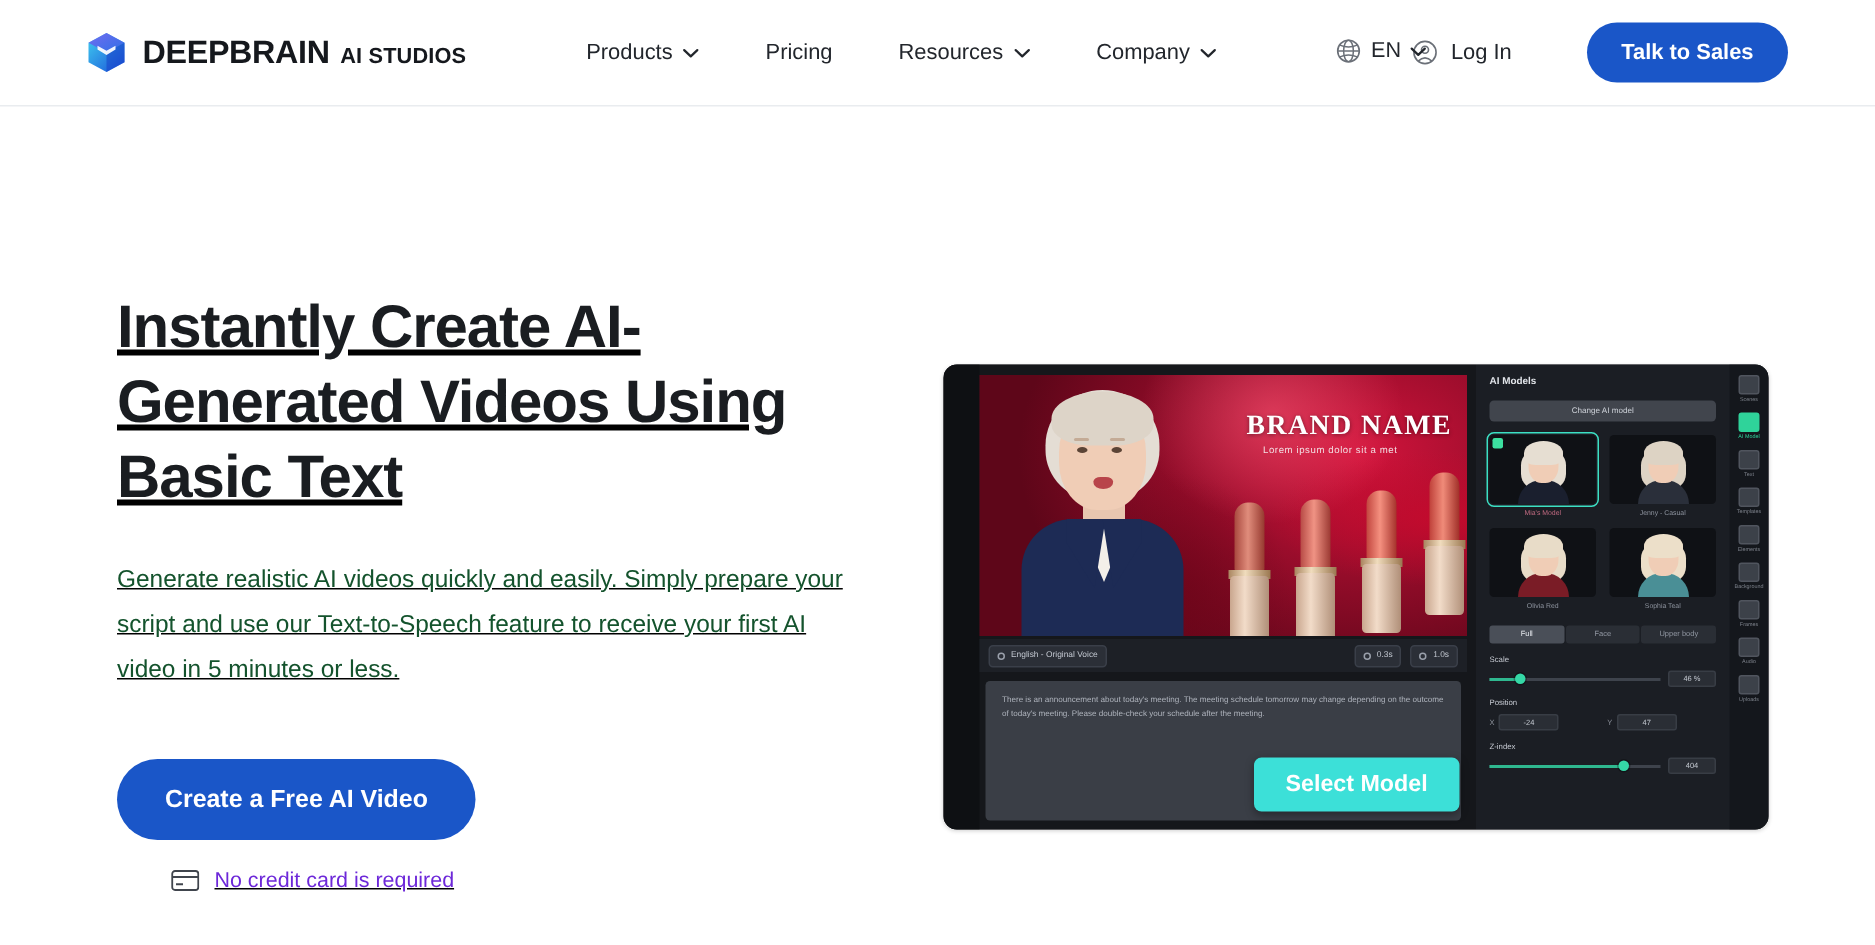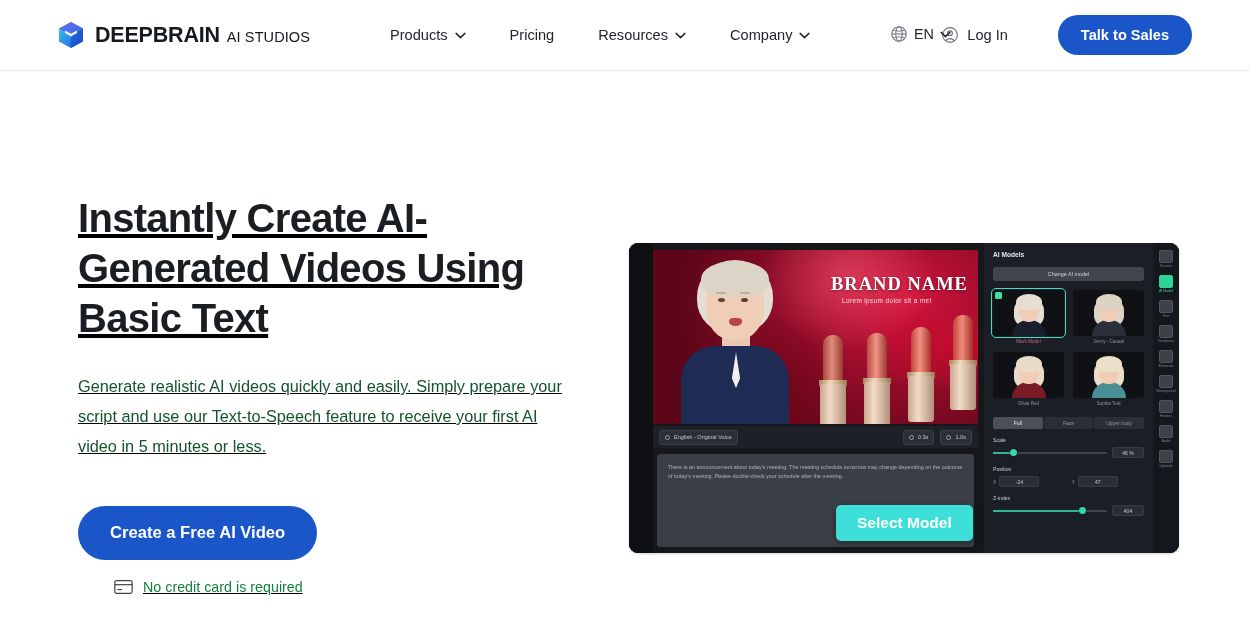--- a/index.html
+++ b/index.html
@@ -22,21 +22,21 @@
     padding: 0 58px 0 58px;
   }
   .brand { display: flex; align-items: center; gap: 11px; flex: 0 0 auto; }
   .brand-cube { width: 26px; height: 28px; display: block; }
   .brand-text { display: flex; align-items: baseline; gap: 7px; }
   .brand-main {
     font-size: 21.5px; font-weight: 700; letter-spacing: -0.2px;
     color: #15181d;
   }
   .brand-sub {
-    font-size: 14.5px; font-weight: 400; letter-spacing: 0.1px;
+    font-size: 14.5px; font-weight: 700; letter-spacing: 0.1px;
     color: #15181d;
   }
 
   .nav { display: flex; align-items: center; margin-left: 58px; gap: 0; }
   .nav-item {
     display: flex; align-items: center; gap: 7px;
     font-size: 14.6px; color: #22262c; font-weight: 400;
     padding: 8px 22px; cursor: pointer; white-space: nowrap;
   }
   .chev { width: 11px; height: 7px; display: block; flex: 0 0 auto; }
@@ -84,21 +84,21 @@
   .btn-cta {
     margin-top: 45px;
     background: #1a56c8; color: #fff;
     font-size: 16.6px; font-weight: 700;
     border: none; border-radius: 28px;
     padding: 17px 32px; cursor: pointer;
     font-family: inherit;
   }
   .nocard {
     margin-top: 19px; display: flex; align-items: center; gap: 10px;
-    font-size: 14.3px; color: #15803d; padding-left: 36px;
+    font-size: 14.3px; color: #6d28d9; padding-left: 36px;
   }
   .card-ic { width: 19px; height: 14px; display: block; }
 
   
   .mock {
     position: absolute; left: 629px; top: 243px;
     width: 550px; height: 310px;
     background: #0d0f12;
     border-radius: 9px;
     overflow: hidden;

